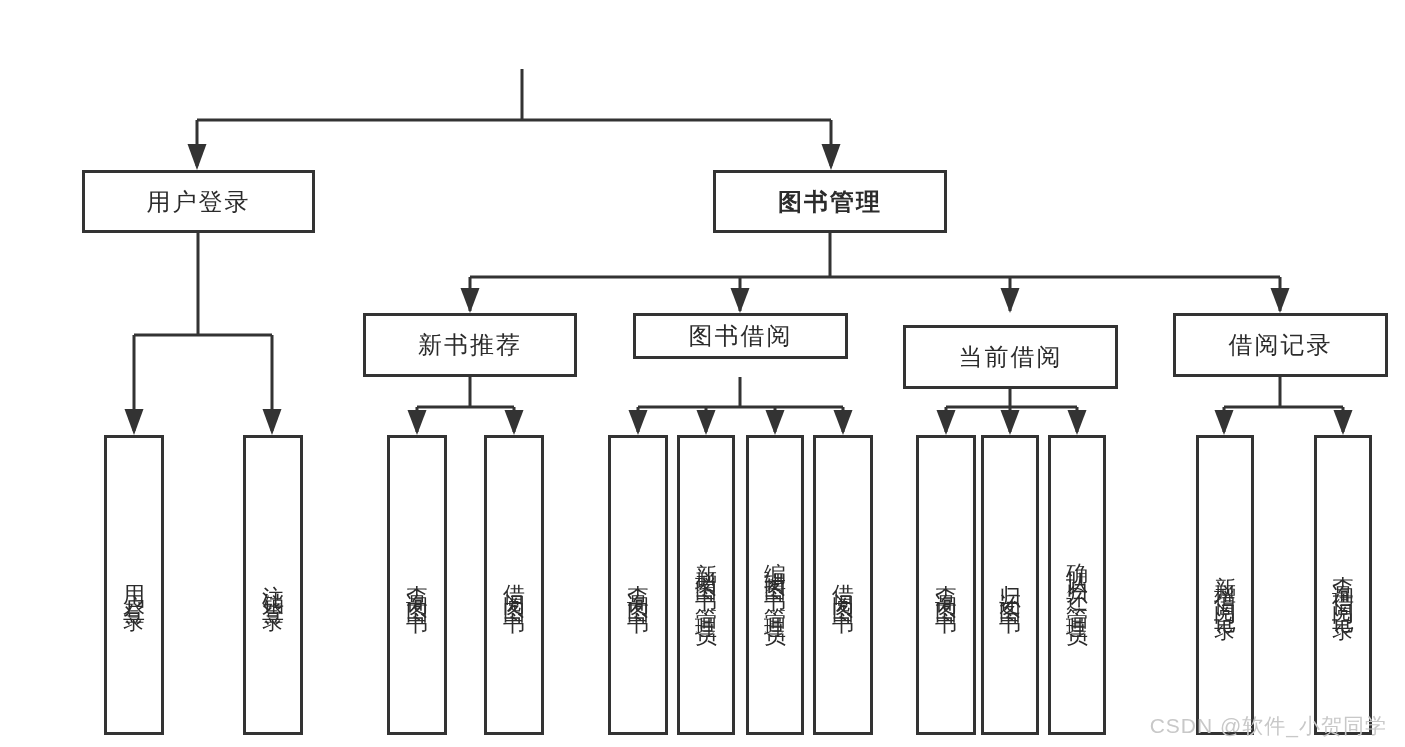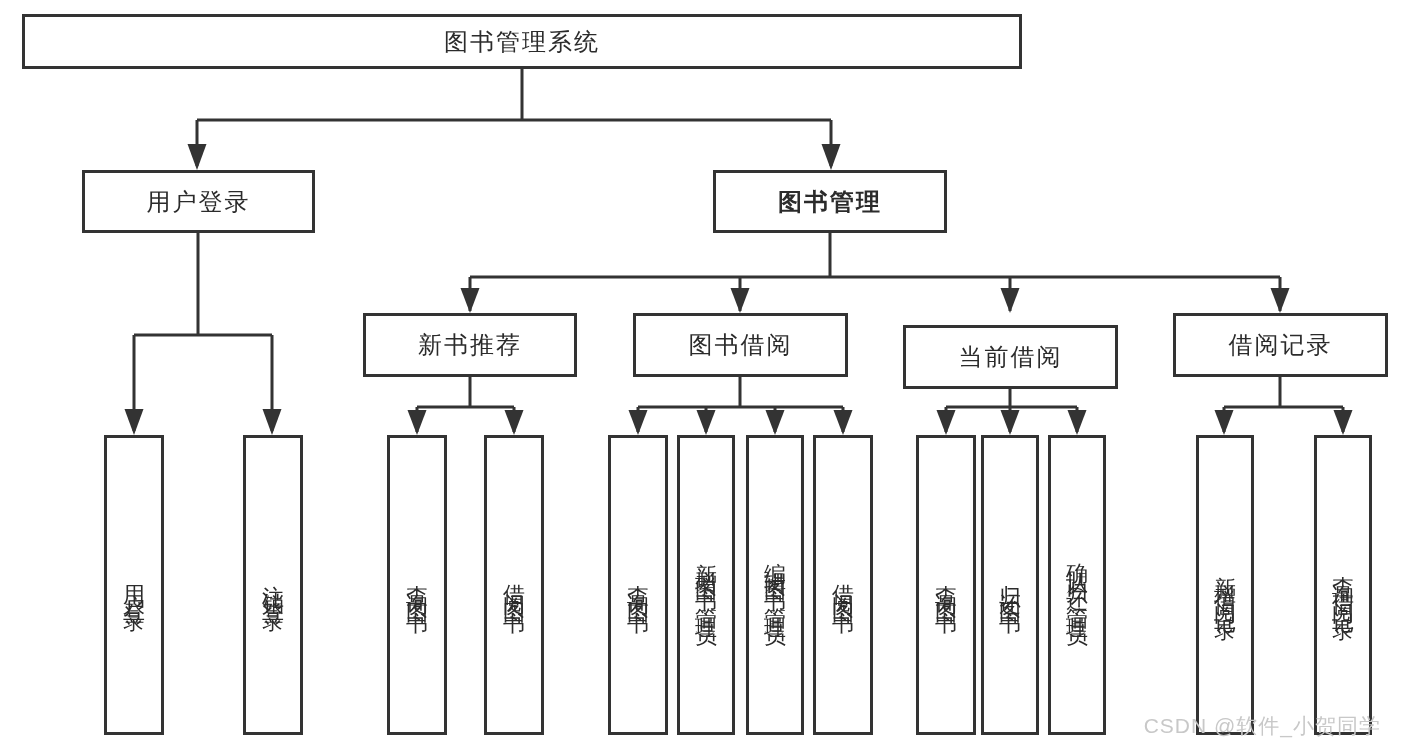--- a/index.html
+++ b/index.html
@@ -51,21 +51,21 @@
   .node.leaf span {
     writing-mode: vertical-rl;
     text-orientation: mixed;
     font-size: 22px;
     letter-spacing: 9px;
     line-height: 1;
   }
   .watermark {
     position: absolute;
     top: 712px;
-    right: 24px;
+    right: 18px;
     font-size: 21px;
     letter-spacing: 1px;
     color: var(--watermark);
     white-space: nowrap;
   }
 </style>
 </head>
 <body>
 
 <div class="stage">
@@ -106,35 +106,32 @@
       <polygon points="1000.5,410 1019.5,410 1010,435"></polygon>
       <polygon points="1067.5,410 1086.5,410 1077,435"></polygon>
     </g>
     <g>
       <path d="M1280 377 V407 M1224 407 H1343 M1224 407 V432 M1343 407 V432"></path>
       <polygon points="1214.5,410 1233.5,410 1224,435"></polygon>
       <polygon points="1333.5,410 1352.5,410 1343,435"></polygon>
     </g>
   </svg>
 
-  <div class="node h-label" style="left:22px; top:14px; width:1000px; height:55px;">
-    <span>图书管理系统</span>
-  </div>
 
   <div class="node h-label" style="left:82px; top:170px; width:233px; height:63px;">
     <span>用户登录</span>
   </div>
   <div class="node h-label" style="left:713px; top:170px; width:234px; height:63px;font-weight:bold;">
     <span>图书管理</span>
   </div>
 
   <div class="node h-label" style="left:363px; top:313px; width:214px; height:64px;">
     <span>新书推荐</span>
   </div>
-  <div class="node h-label" style="left:633px; top:313px; width:215px; height:64px;">
+  <div class="node h-label" style="left:633px; top:313px; width:215px; height:46px;">
     <span>图书借阅</span>
   </div>
   <div class="node h-label" style="left:903px; top:325px; width:215px; height:64px;">
     <span>当前借阅</span>
   </div>
   <div class="node h-label" style="left:1173px; top:313px; width:215px; height:64px;">
     <span>借阅记录</span>
   </div>
 
   <div class="node leaf" style="left:104px; top:435px; width:60px; height:300px;">

